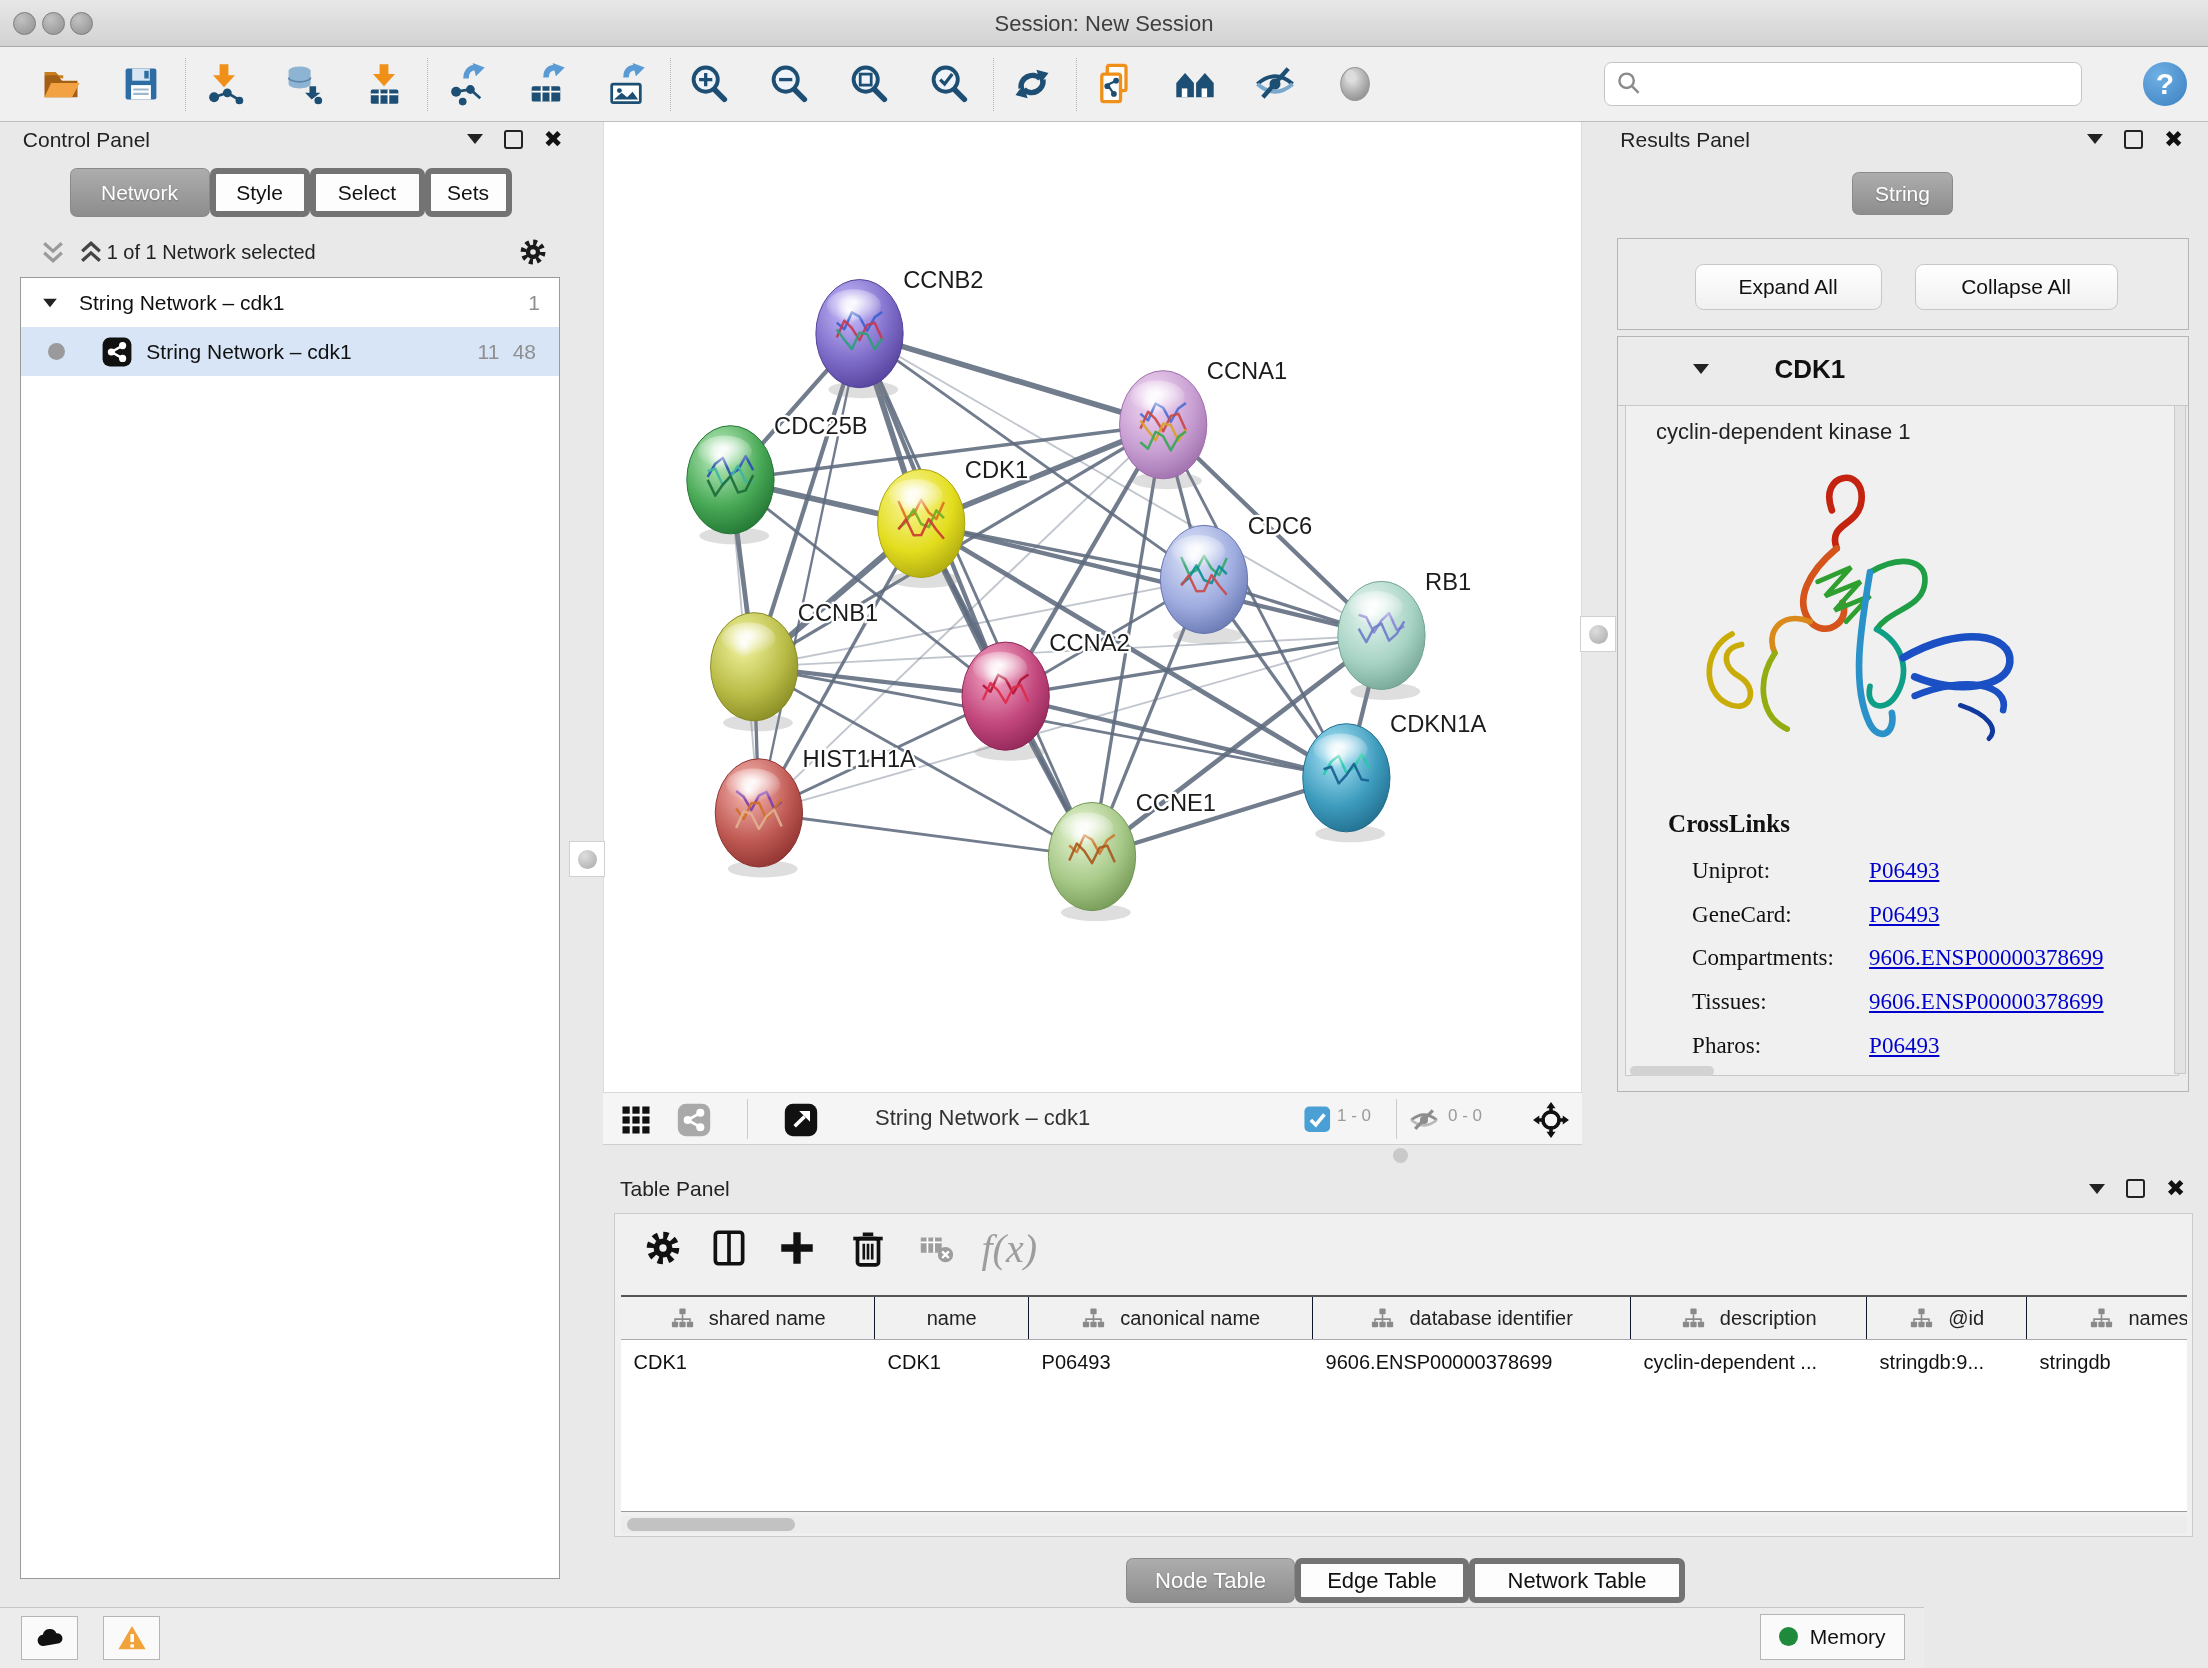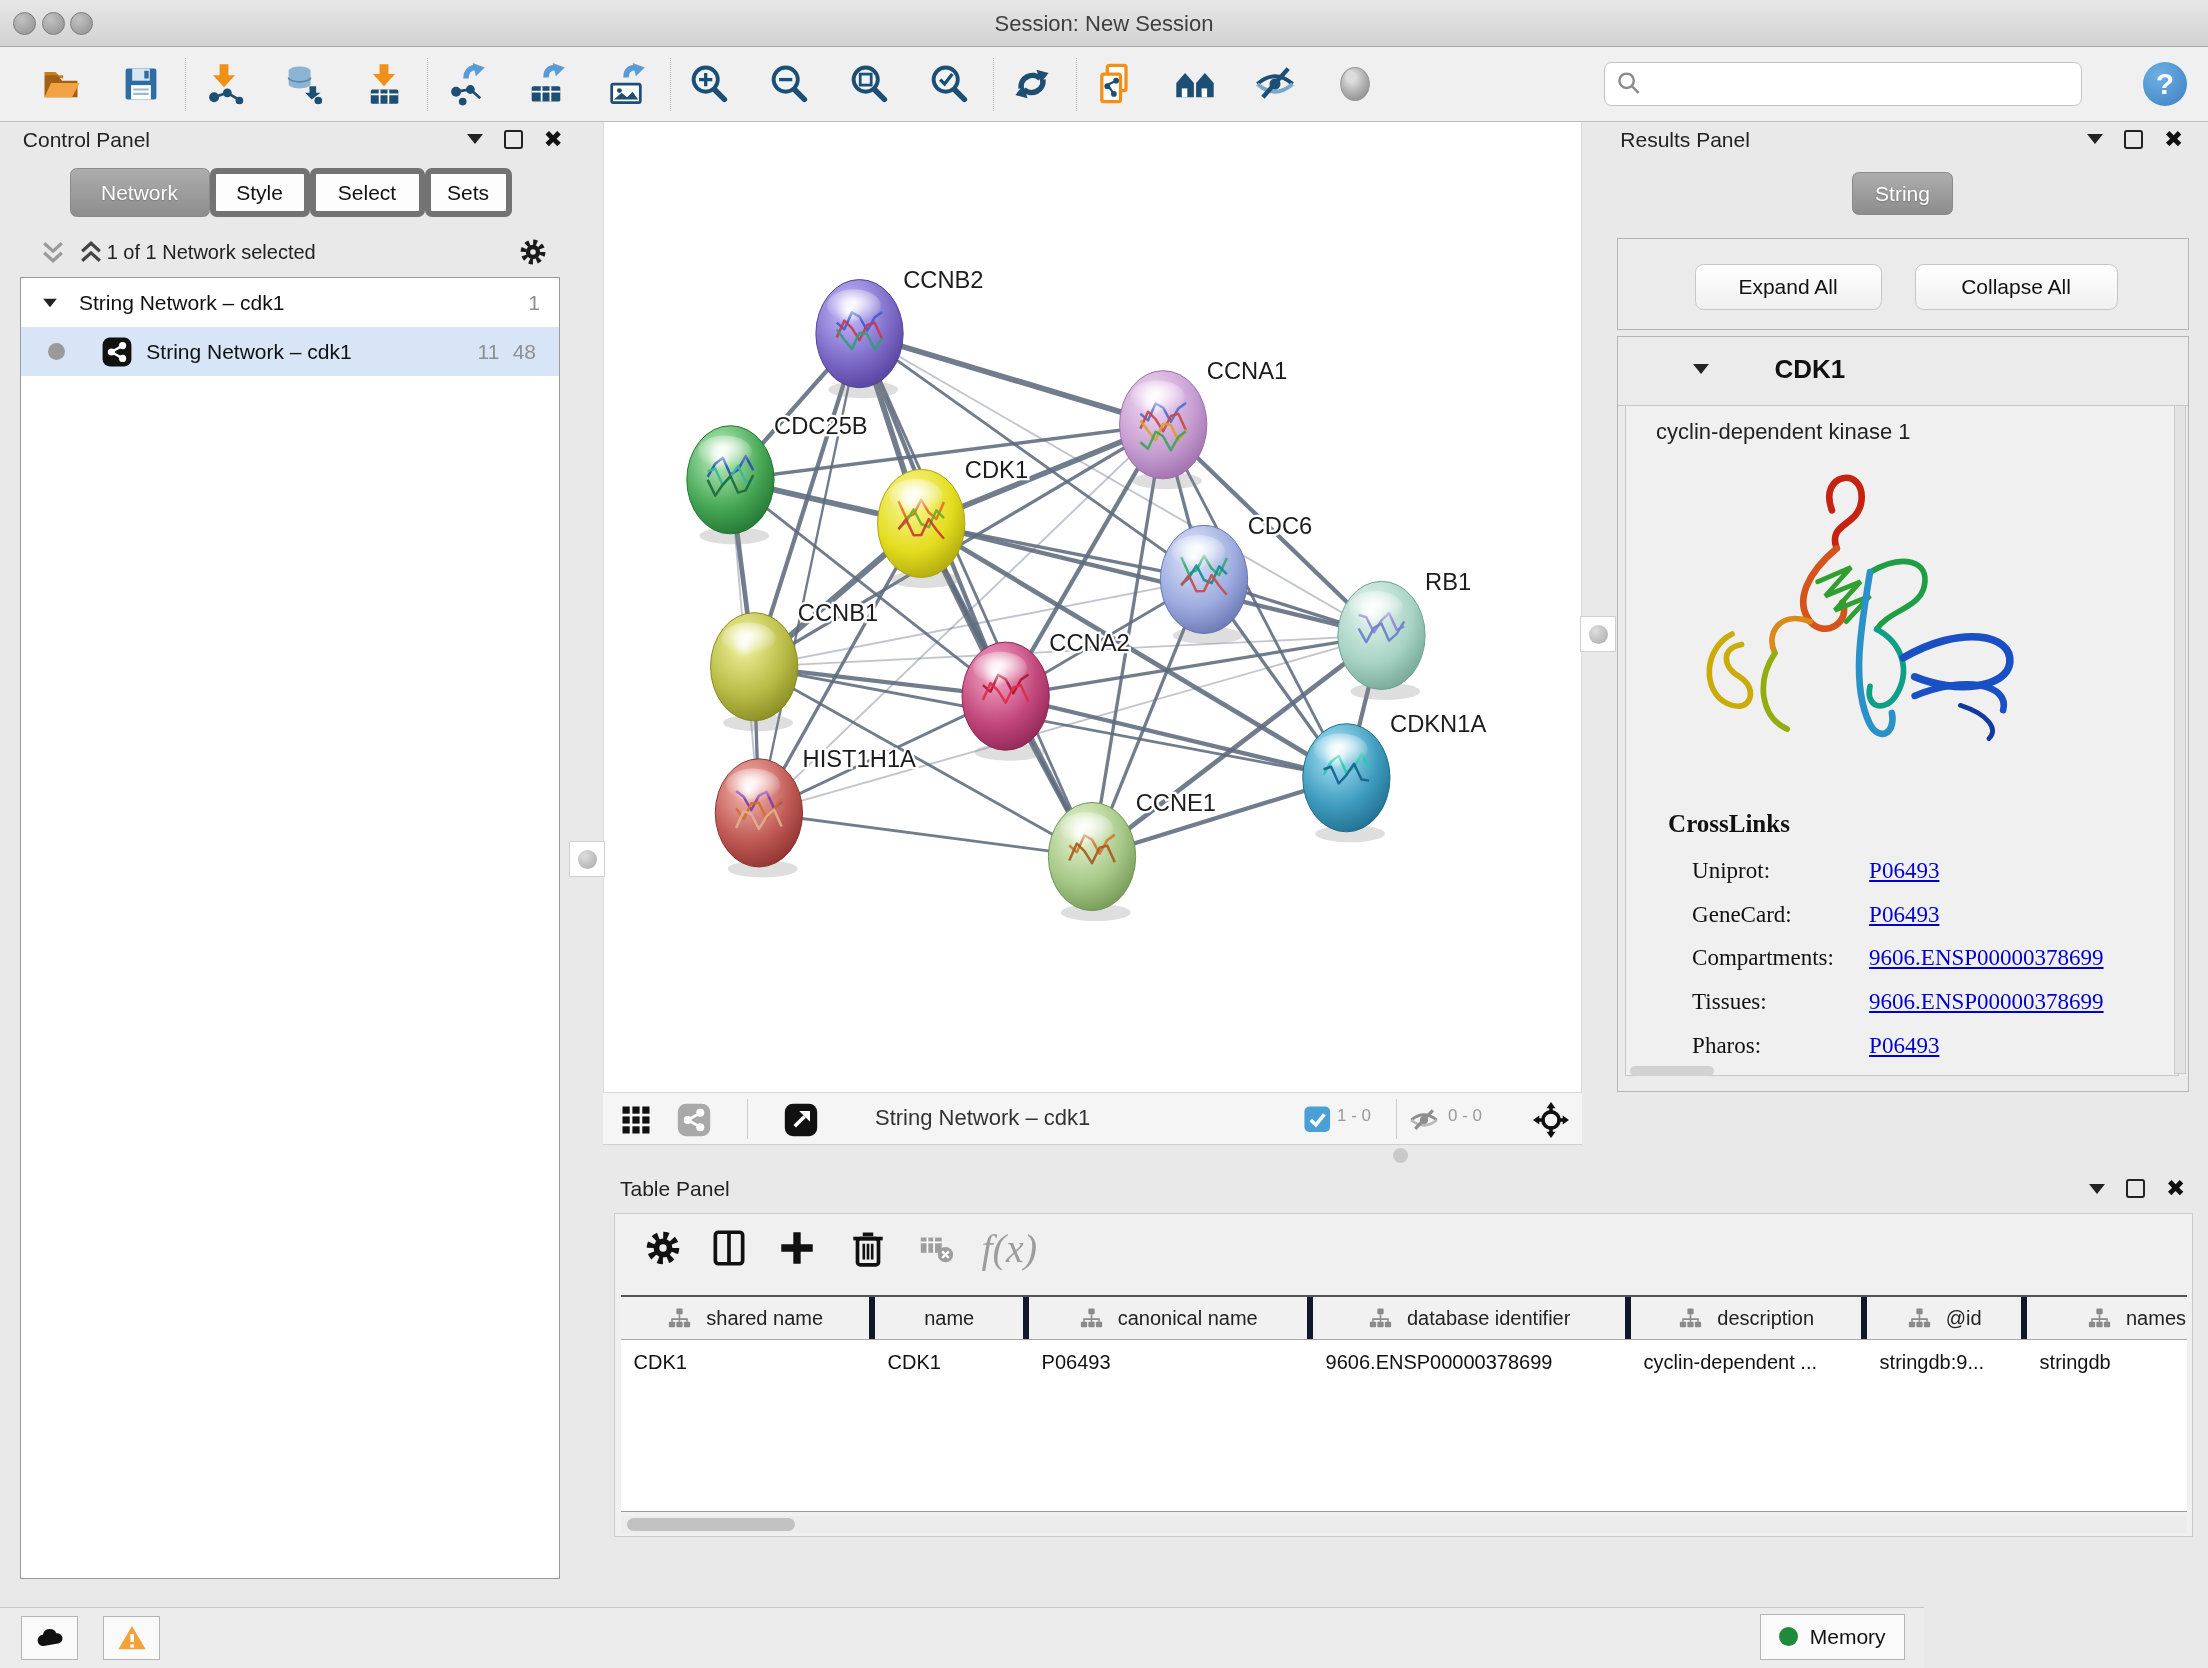--- a/index.html
+++ b/index.html
@@ -72,21 +72,21 @@
   .vscroll{position:absolute;right:1.9px;top:68px;bottom:17px;width:9.5px;background:#e3e3e3;border:1px solid #c9c9c9;}
   
   #table-panel{position:absolute;left:603px;top:1166px;width:1605px;height:441px;}
   #tp-box{position:absolute;left:10.5px;top:47px;width:1579px;height:324px;background:#f0f0f0;
     border:1px solid #cbcbcb;box-sizing:border-box;}
   .tp-tool{position:absolute;top:13.3px;width:42px;height:42px;}
   #tp-table{position:absolute;left:6.7px;top:81px;width:1566px;height:214px;background:#fff;
     border-top:2.9px solid #555;border-bottom:1.9px solid #9a9a9a;overflow:hidden;}
   #tp-head{position:absolute;left:0;top:0;height:42px;width:1674px;background:#f1f1f1;border-bottom:1.9px solid #aaa;display:flex;}
   .th{display:flex;align-items:center;justify-content:center;gap:14px;font-size:20px;color:#222;
-    border-right:6px solid #0f172a;box-sizing:border-box;overflow:hidden;}
+    border-right:1px solid #0f172a;box-sizing:border-box;overflow:hidden;}
   .th svg{width:25px;height:25px;flex:0 0 auto;}
   #tp-row{position:absolute;left:0;top:44px;height:42px;width:1674px;display:flex;}
   .td{font-size:20px;color:#111;padding-left:12.4px;box-sizing:border-box;display:flex;align-items:center;overflow:hidden;white-space:nowrap;}
   #tp-hscroll{position:absolute;left:6.7px;top:302px;width:1566px;height:17px;background:#ececec;}
   #tp-hscroll .thumb{position:absolute;left:5.7px;top:1.9px;width:168px;height:13.3px;border-radius:6.7px;background:#c2c2c2;}
   #tp-tabs{position:absolute;left:0;right:0;top:392px;height:45px;display:flex;justify-content:center;}
   
   #statusbar{position:absolute;left:0;top:1607px;width:1924px;height:61px;background:#ececec;border-top:1px solid #c6c6c6;}
   .sb-btn{position:absolute;top:7.6px;width:55px;height:42px;background:#fafafa;border:1.4px solid #b5b5b5;
     display:flex;align-items:center;justify-content:center;}
@@ -772,20 +772,25 @@
             <div class="td" style="width: 318px;">9606.ENSP00000378699</div>
             <div class="td" style="width: 236px;">cyclin-dependent ...</div>
             <div class="td" style="width: 160px;">stringdb:9...</div>
             <div class="td" style="width: 268px;">stringdb</div>
           </div>
       </div>
       <div id="tp-hscroll">
           <div class="thumb"></div>
         </div>
     </div>
+    <div id="tp-tabs">
+        <div class="tab sel" style="width: 169px; font-size: 22px;">Node Table</div>
+        <div class="tab" style="width: 174px; font-size: 22px;">Edge Table</div>
+        <div class="tab" style="width: 216px; font-size: 22px;">Network Table</div>
+      </div>
   </div>
 
   <div id="statusbar">
     <div class="sb-btn" style="left:21px">
       <svg viewBox="0 0 40 40">
           <path d="M12 30a7 7 0 01-1-14 9 9 0 0117-2 6.5 6.5 0 012 13z" fill="#111"></path>
         </svg>
     </div>
     <div class="sb-btn" style="left:103px">
       <svg viewBox="0 0 40 40">

